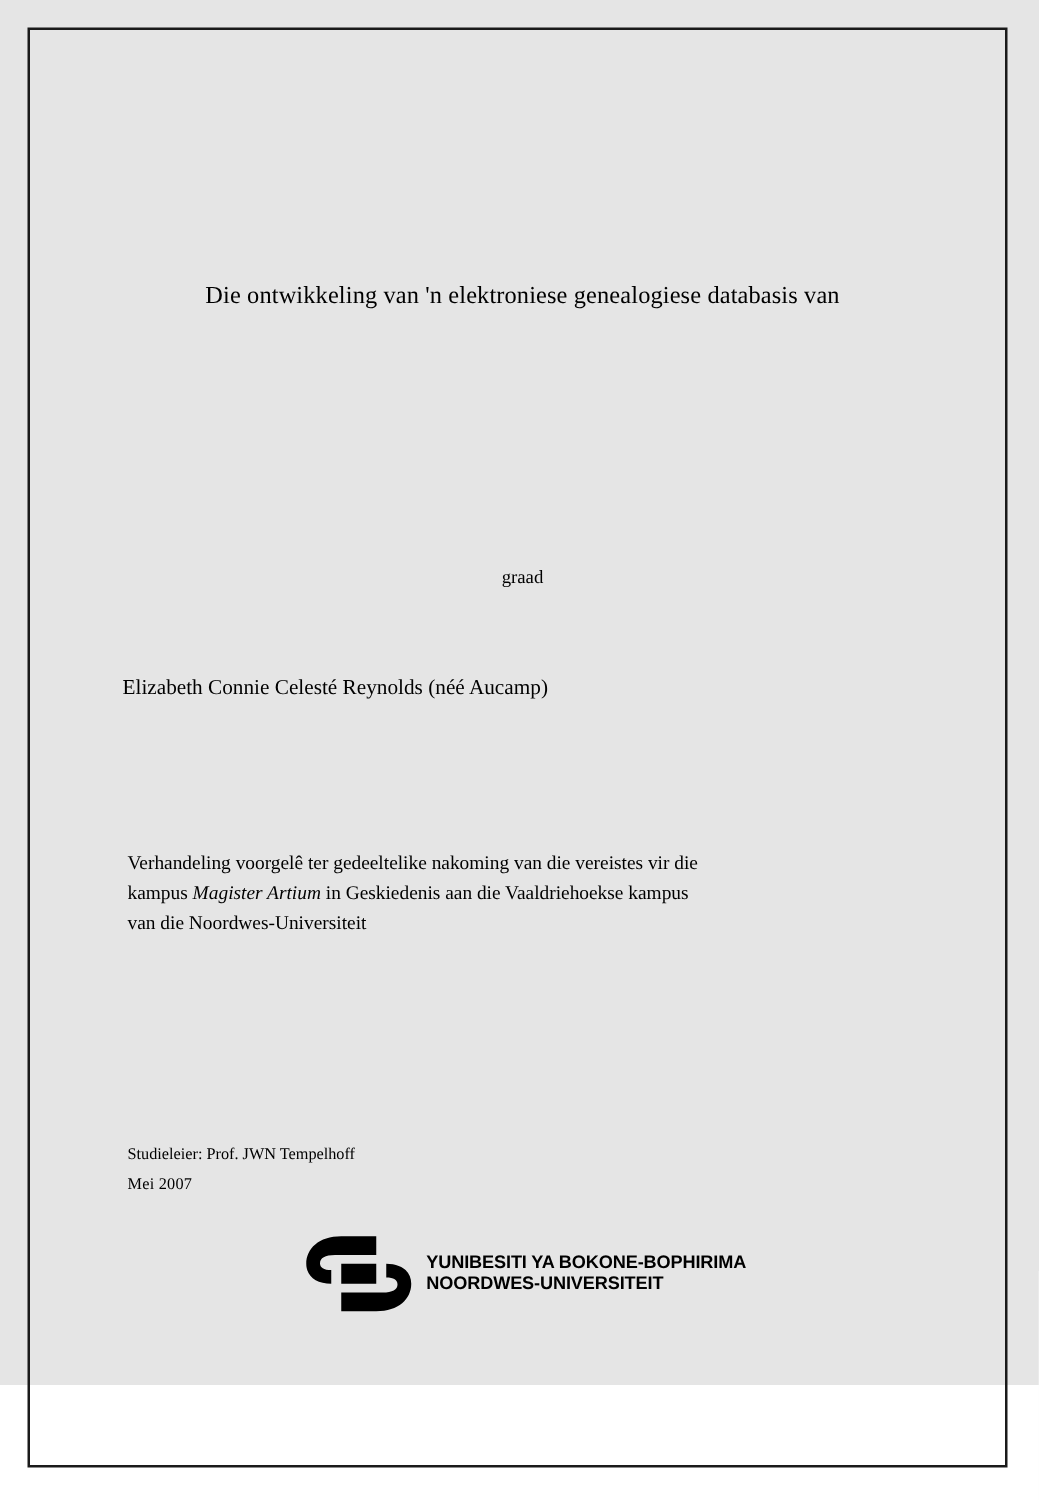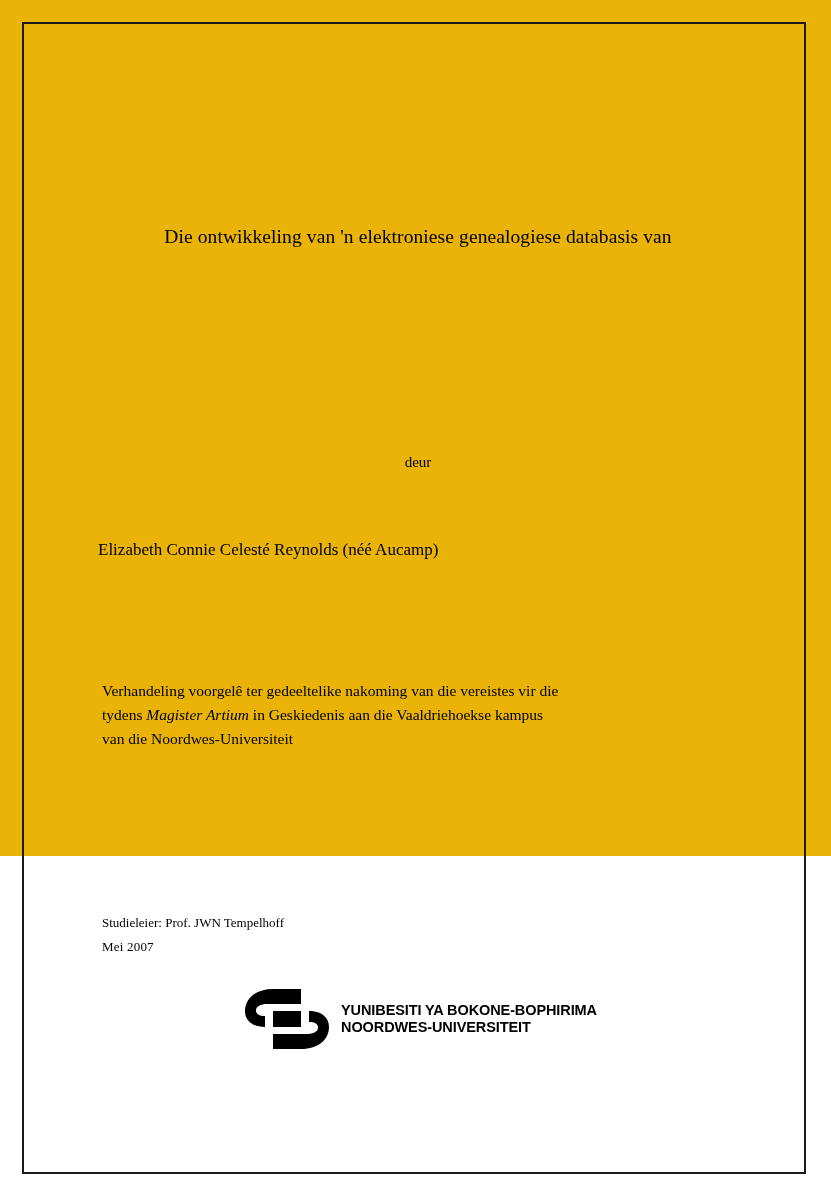--- a/index.html
+++ b/index.html
@@ -10,22 +10,22 @@
   body {
     width: 831px;
     height: 1200px;
     font-family: "Liberation Serif", serif;
     color: #000000;
     overflow: hidden;
   }
   .page {
     position: relative;
     width: 831px;
-    height: 856px;
-    background: #eab308;
+    height: 1108px;
+    background: #e5e5e5;
   }
   
   .page-frame {
     position: absolute;
     left: 22px;
     top: 22px;
     width: 784px;
     height: 1152px;
     border: 2px solid #1a1a1a;
     box-sizing: border-box;
@@ -129,27 +129,27 @@
 <div class="page">
 
   <div class="page-frame"></div>
 
   <div class="content">
 
     <div class="title-block">
       <span class="title-line">Die ontwikkeling van 'n elektroniese genealogiese databasis van</span>
     </div>
 
-    <div class="deur">deur</div>
+    <div class="deur">graad</div>
 
     <div class="author">Elizabeth Connie Celesté Reynolds (néé Aucamp)</div>
 
     <div class="abstract">
       <div class="just">Verhandeling voorgelê ter gedeeltelike nakoming van die vereistes vir die</div>
-      <div><span>tydens </span><em>Magister Artium</em><span> in Geskiedenis aan die Vaaldriehoekse kampus</span></div>
+      <div><span>kampus </span><em>Magister Artium</em><span> in Geskiedenis aan die Vaaldriehoekse kampus</span></div>
       <div>van die Noordwes-Universiteit</div>
     </div>
 
     <div class="supervisor">
       <div>Studieleier: Prof. JWN Tempelhoff</div>
       <span class="date">Mei 2007</span>
     </div>
 
     <div class="logo-wrap">
       <div class="logo-inner">

